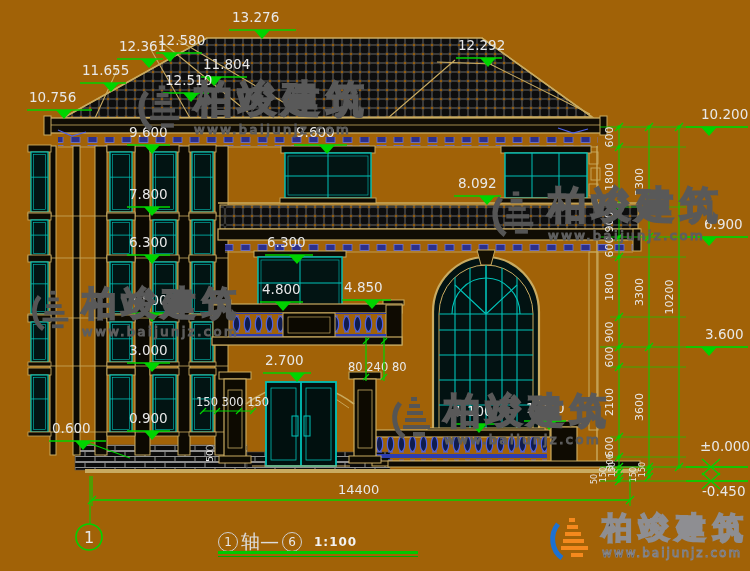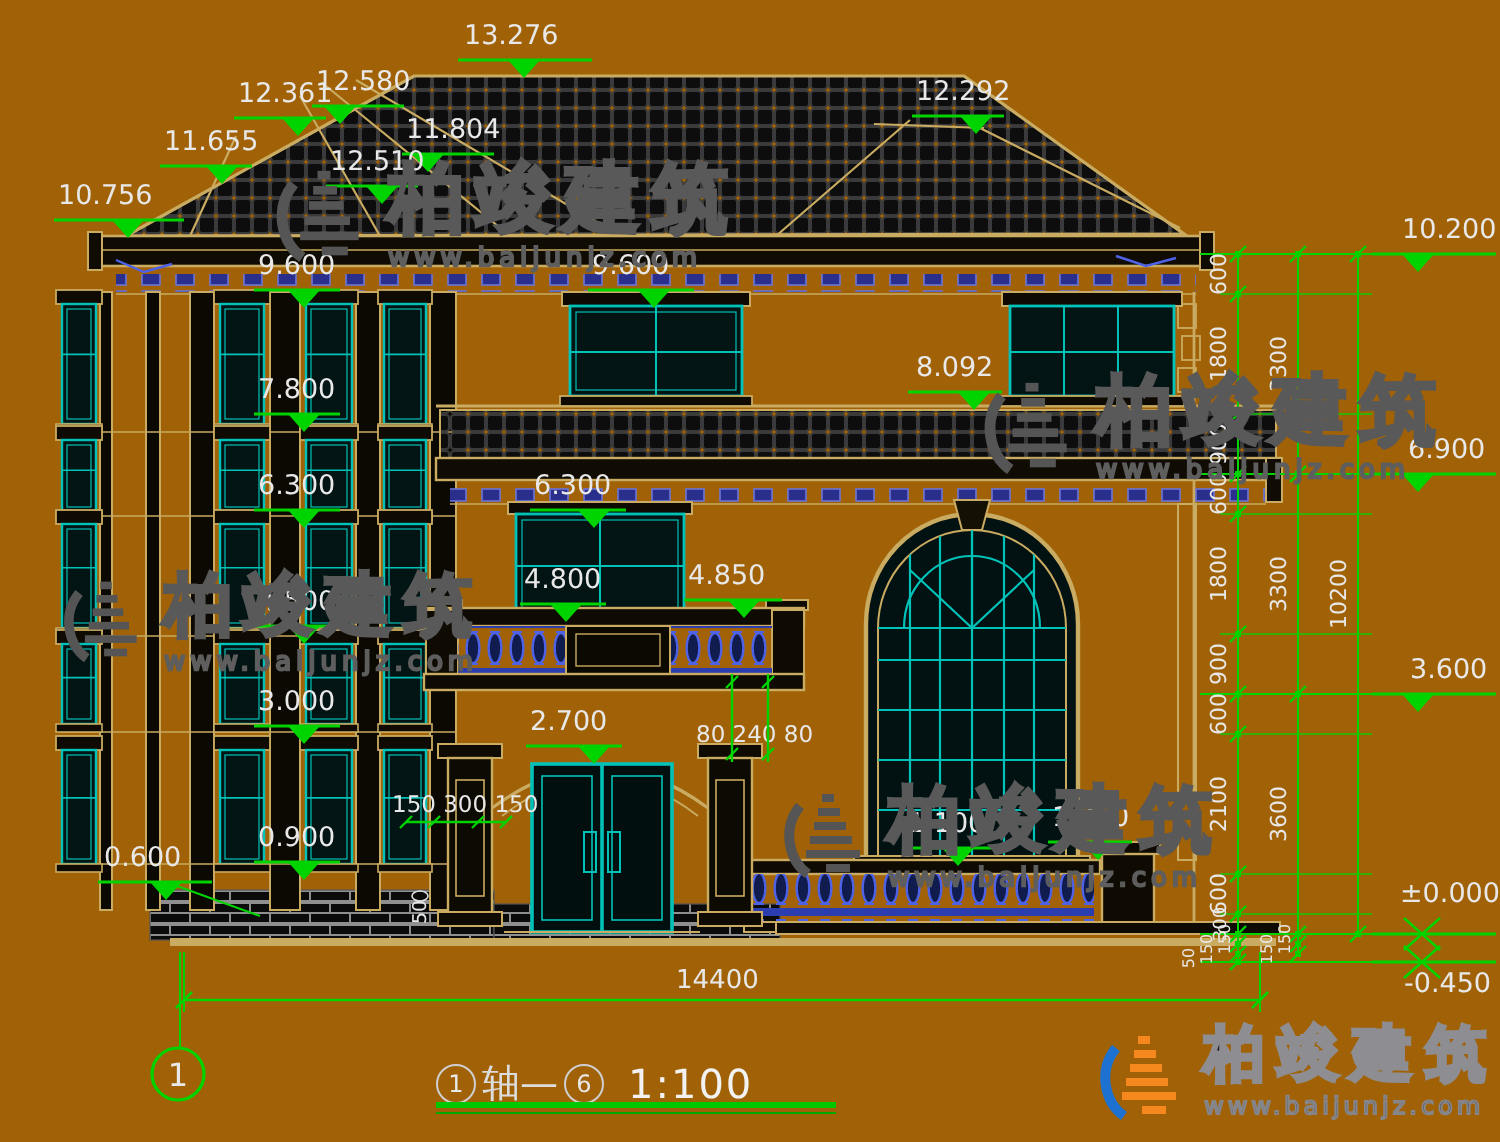--- a/index.html
+++ b/index.html
@@ -20,21 +20,21 @@
   
   .logo{left:548px;top:512px;z-index:4;}
   .logo .wm-ic{width:48px;height:50px;--sw:#1d71d1;--bd:#f5891d;}
   .logo .wm-brand{font-size:30px;-webkit-text-stroke:2px #8e8e92;color:#1b1b20;letter-spacing:7px;}
   .logo .wm-url{font-size:12px;-webkit-text-stroke:1px #85858a;color:#121217;letter-spacing:2px;}
   
   .title{position:absolute;left:218px;top:529px;z-index:4;display:flex;align-items:center;gap:3px;
          color:#dcdcdc;font-size:19px;white-space:nowrap;}
   .axis-circ{display:inline-flex;align-items:center;justify-content:center;width:18px;height:18px;
              border:1.5px solid #cfcfcf;border-radius:50%;font-size:12px;color:#e8e8e8;flex:0 0 auto;}
-  .title .scale{font-weight:normal;font-size:20px;color:#f2f2f2;margin-left:9px;letter-spacing:1px;}
+  .title .scale{font-weight:bold;font-size:12px;color:#f2f2f2;margin-left:9px;letter-spacing:1px;}
   .tl-u1{position:absolute;left:218px;top:551px;width:200px;height:3px;background:#00c800;z-index:4;}
   .tl-u2{position:absolute;left:218px;top:556px;width:200px;height:1px;background:#00a800;z-index:4;}
 </style>
 </head>
 <body>
 
 <div class="stage">
 
   <svg width="0" height="0" style="position:absolute">
     <symbol id="bj-icon" viewBox="0 0 48 48">

